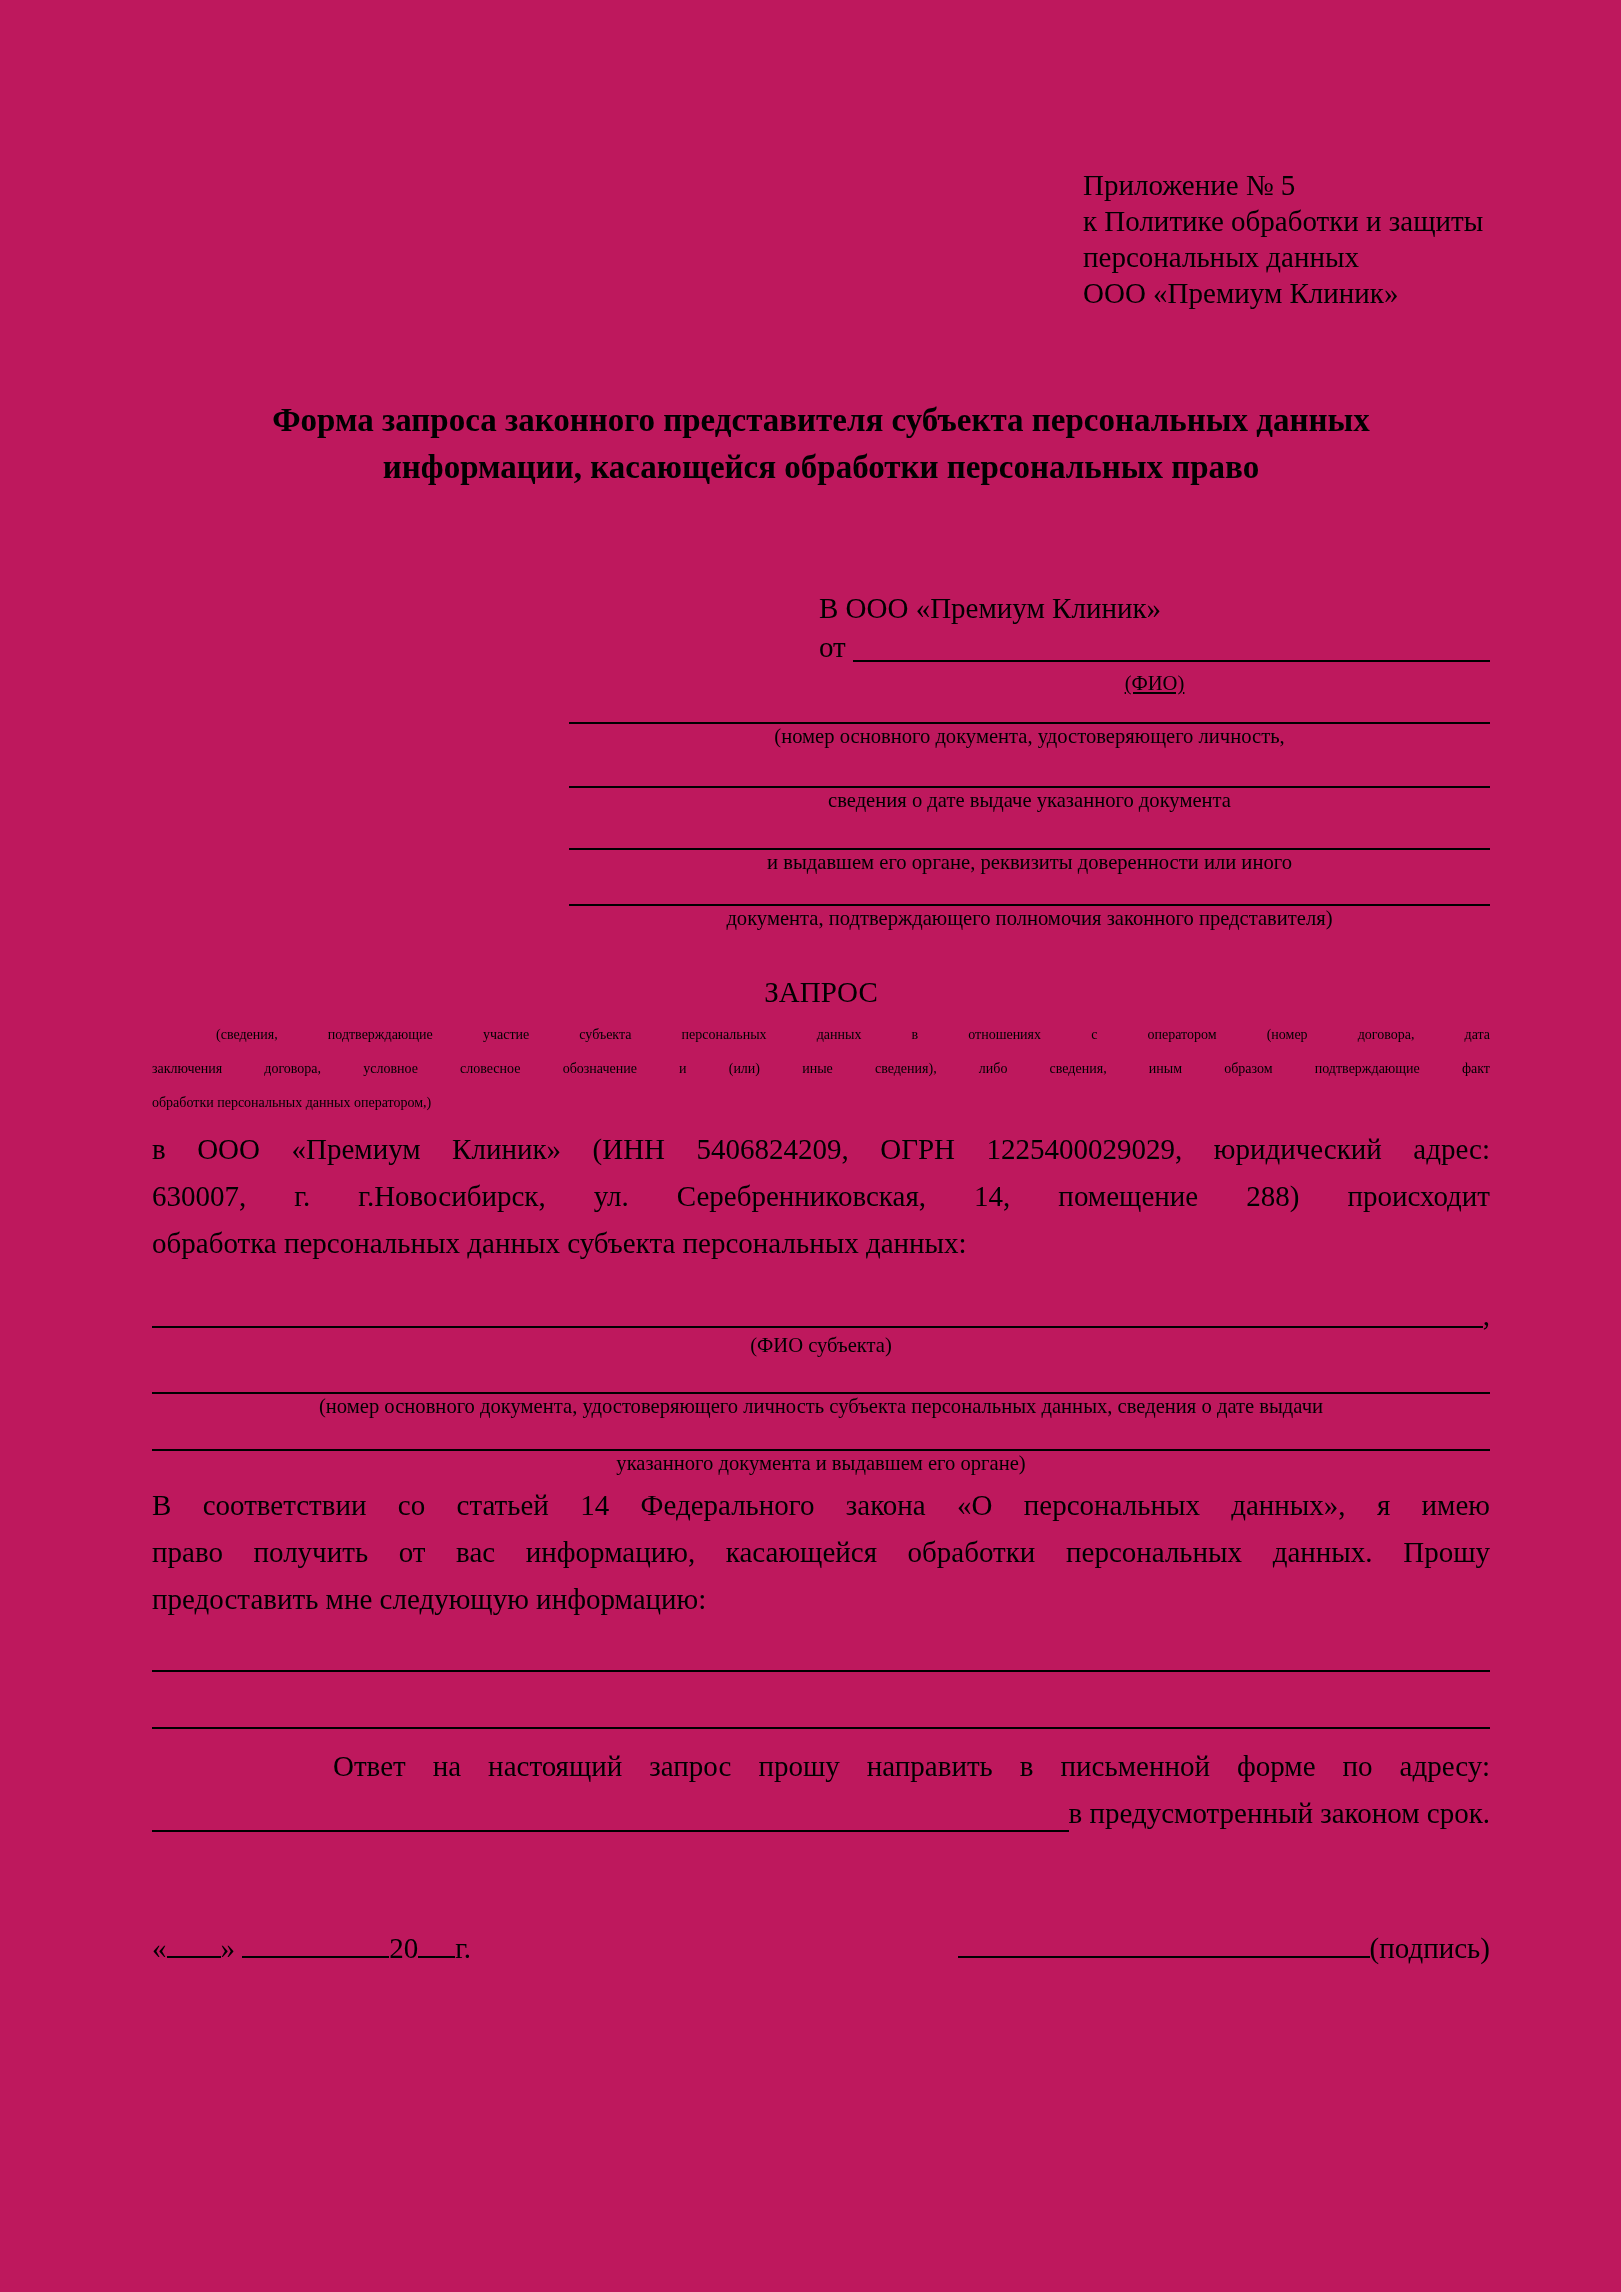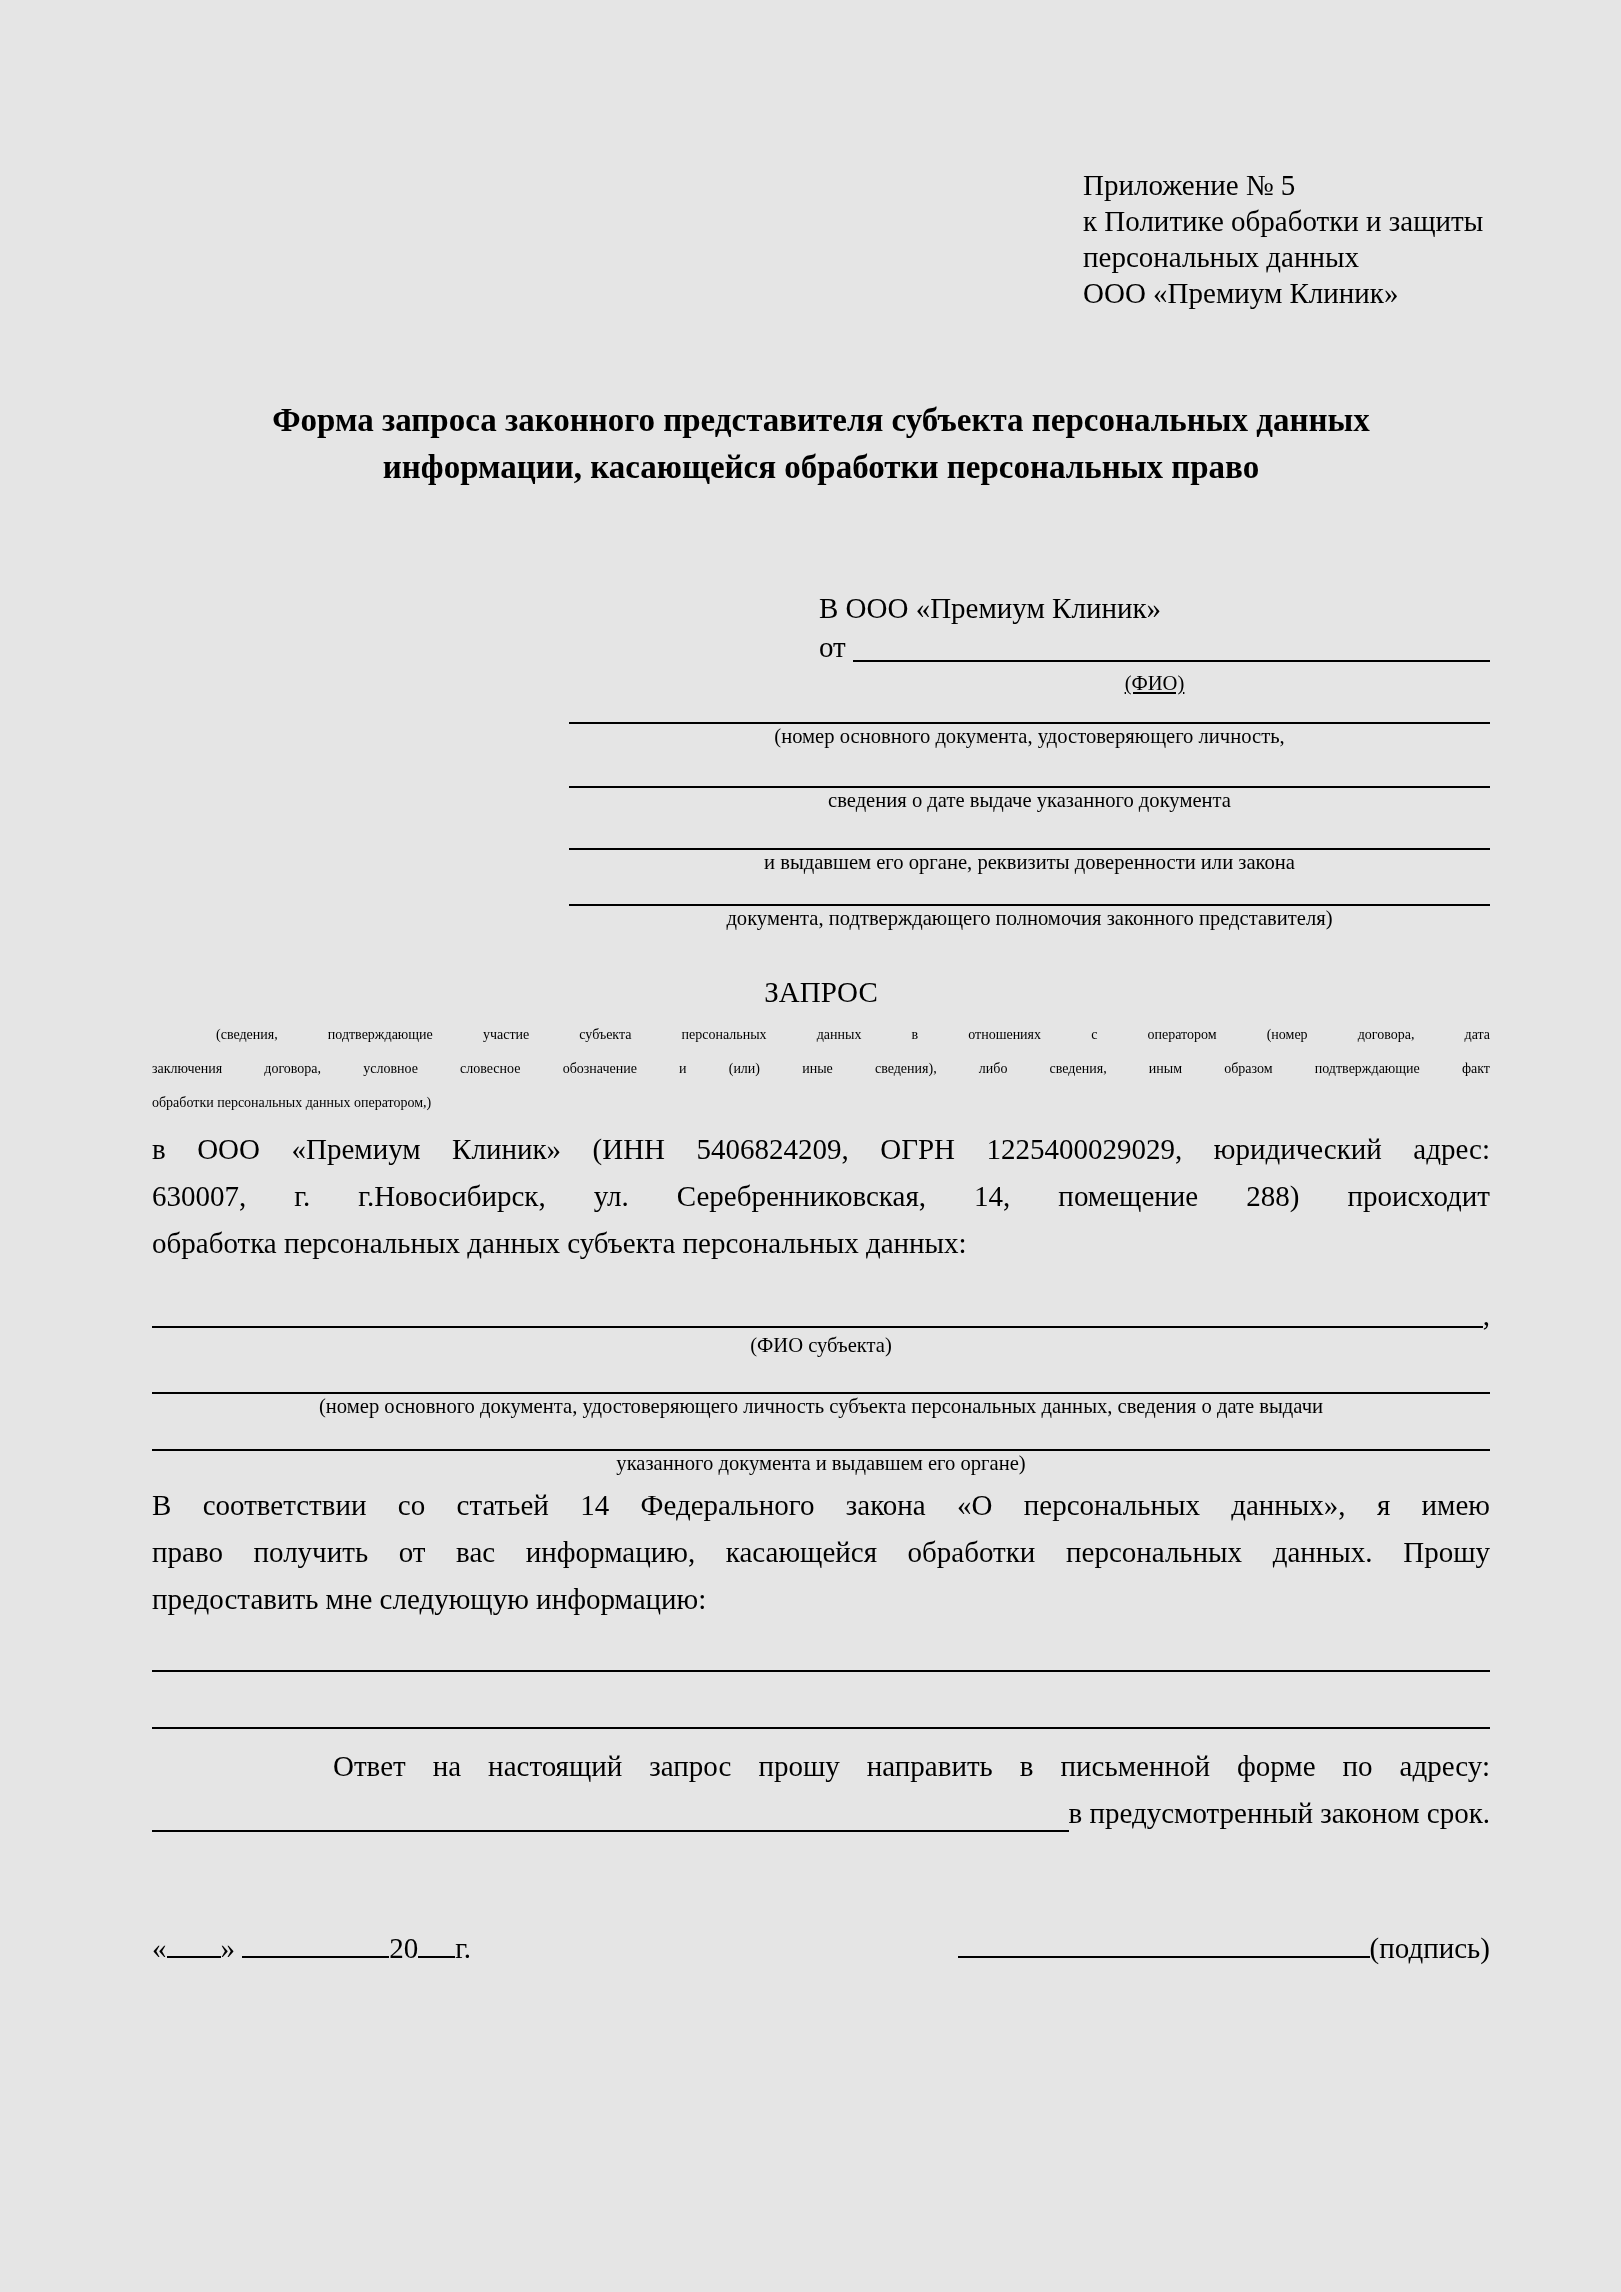--- a/index.html
+++ b/index.html
@@ -1,20 +1,20 @@
 <!DOCTYPE html>
 <html><head>
 <meta charset="utf-8">
 <style>
   html,body { margin:0; padding:0; background:#888; }
   .page {
     position:relative;
     width:1621px; height:2293px;
     margin:0 auto;
-    background:#e5e5e5;
+    background:#be185d;
     color:#000;
     font-family:"Liberation Serif","DejaVu Serif",serif;
     font-size:29px;
     box-sizing:border-box;
     padding:167px 131px 0 152px;
   }
   
   .hdr { margin-left:931px; line-height:36px; }
   
   .title { margin-top:86px; text-align:center; font-weight:bold; font-size:33px; line-height:47px; }
@@ -83,21 +83,21 @@
     <div class="f26">
       <div class="rule"></div>
       <div class="cap">(номер основного документа, удостоверяющего личность,</div>
     </div>
     <div class="f38">
       <div class="rule"></div>
       <div class="cap">сведения о дате выдаче указанного документа</div>
     </div>
     <div class="f35">
       <div class="rule"></div>
-      <div class="cap">и выдавшем его органе, реквизиты доверенности или закона</div>
+      <div class="cap">и выдавшем его органе, реквизиты доверенности или иного</div>
     </div>
     <div class="f30">
       <div class="rule"></div>
       <div class="cap">документа, подтверждающего полномочия законного представителя)</div>
     </div>
   </div>
 
   <div class="zapros">ЗАПРОС</div>
 
 

